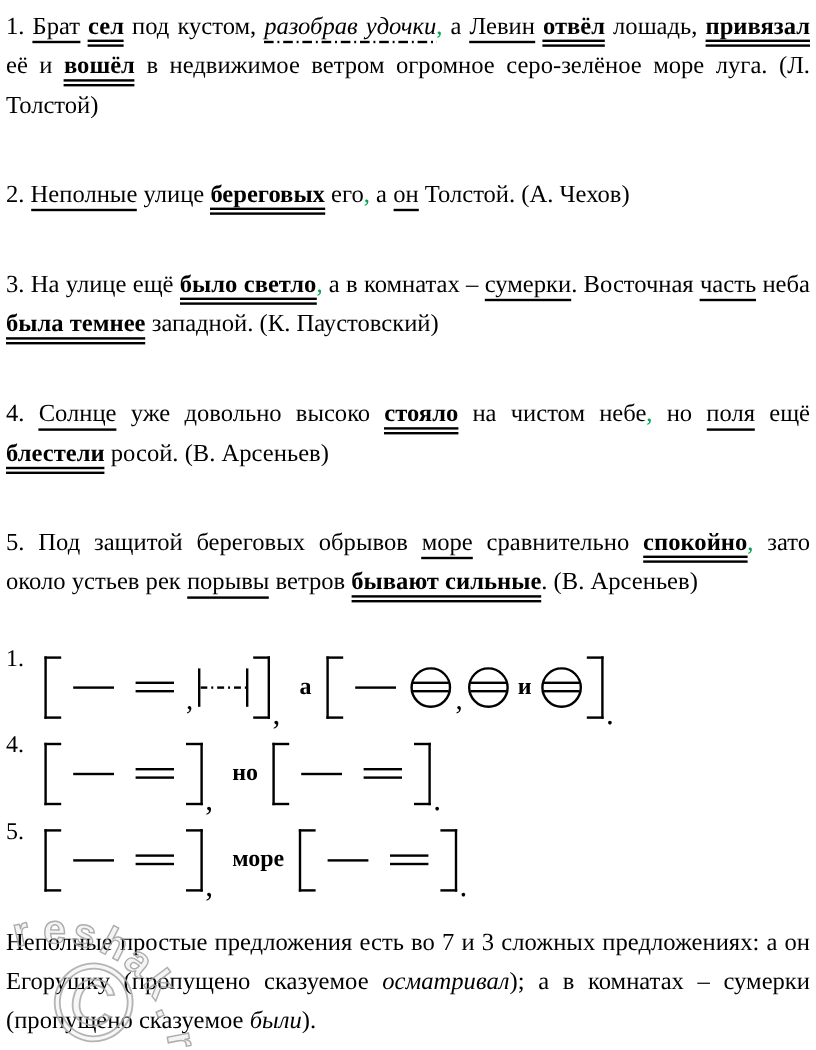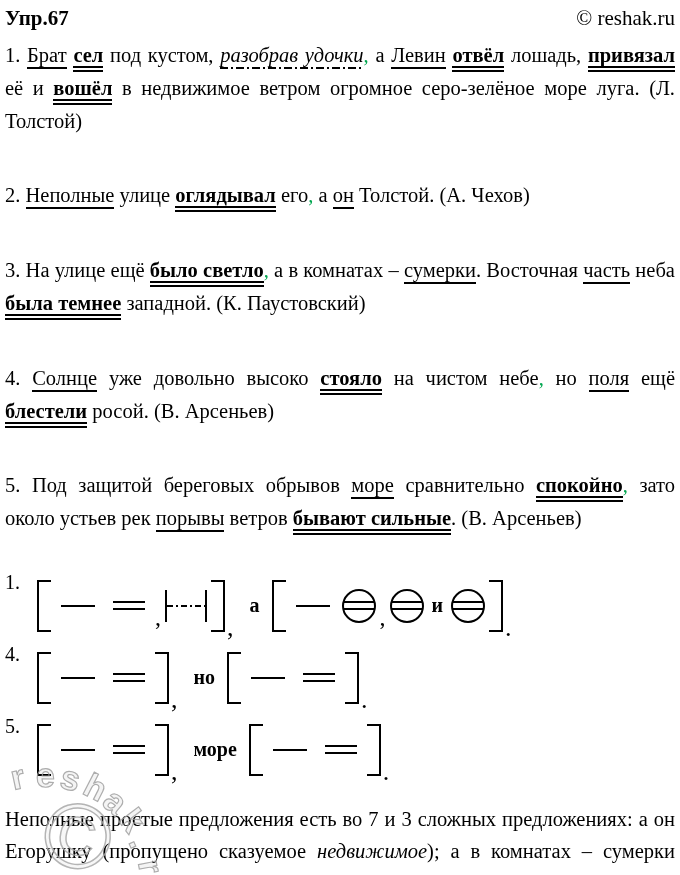--- a/index.html
+++ b/index.html
@@ -79,27 +79,23 @@
   .wm-copy {
     position: absolute; left: 40px; top: 52px; font-family: "Liberation Sans", sans-serif;
     font-size: 92px; line-height: 1; color: rgba(0,0,0,0.04);
     -webkit-text-stroke: 1.5px #a8a8a8; transform: rotate(12deg);
   }
 </style>
 </head>
 <body>
 
 <div class="page">
-  <div class="header">
-    <span class="exercise">Упр.67</span>
-    <span class="copyright">© reshak.ru</span>
-  </div>
 
   <p class="sentence"><span class="seg-plain">1. </span><span class="seg-subject">Брат</span><span class="seg-plain"> </span><span class="seg-predicate">сел</span><span class="seg-plain"> под кустом, </span><span class="seg-adverbial">разобрав удочки</span><span class="seg-green">,</span><span class="seg-plain"> а </span><span class="seg-subject">Левин</span><span class="seg-plain"> </span><span class="seg-predicate">отвёл</span><span class="seg-plain"> лошадь, </span><span class="seg-predicate">привязал</span><span class="seg-plain"> её и </span><span class="seg-predicate">вошёл</span><span class="seg-plain"> в недвижимое ветром огромное серо-зелёное море луга. (Л. Толстой)</span></p>
-  <p class="sentence"><span class="seg-plain">2. </span><span class="seg-subject">Неполные</span><span class="seg-plain"> улице </span><span class="seg-predicate">оглядывал</span><span class="seg-plain"> его</span><span class="seg-green">,</span><span class="seg-plain"> а </span><span class="seg-subject">он</span><span class="seg-plain"> Толстой. (А. Чехов)</span></p>
+  <p class="sentence"><span class="seg-plain">2. </span><span class="seg-subject">Неполные</span><span class="seg-plain"> улице </span><span class="seg-predicate">береговых</span><span class="seg-plain"> его</span><span class="seg-green">,</span><span class="seg-plain"> а </span><span class="seg-subject">он</span><span class="seg-plain"> Толстой. (А. Чехов)</span></p>
   <p class="sentence"><span class="seg-plain">3. На улице ещё </span><span class="seg-predicate">было светло</span><span class="seg-green">,</span><span class="seg-plain"> а в комнатах – </span><span class="seg-subject">сумерки</span><span class="seg-plain">. Восточная </span><span class="seg-subject">часть</span><span class="seg-plain"> неба </span><span class="seg-predicate">была темнее</span><span class="seg-plain"> западной. (К. Паустовский)</span></p>
   <p class="sentence"><span class="seg-plain">4. </span><span class="seg-subject">Солнце</span><span class="seg-plain"> уже довольно высоко </span><span class="seg-predicate">стояло</span><span class="seg-plain"> на чистом небе</span><span class="seg-green">,</span><span class="seg-plain"> но </span><span class="seg-subject">поля</span><span class="seg-plain"> ещё </span><span class="seg-predicate">блестели</span><span class="seg-plain"> росой. (В. Арсеньев)</span></p>
   <p class="sentence"><span class="seg-plain">5. Под защитой береговых обрывов </span><span class="seg-subject">море</span><span class="seg-plain"> сравнительно </span><span class="seg-predicate">спокойно</span><span class="seg-green">,</span><span class="seg-plain"> зато около устьев рек </span><span class="seg-subject">порывы</span><span class="seg-plain"> ветров </span><span class="seg-predicate">бывают сильные</span><span class="seg-plain">. (В. Арсеньев)</span></p>
 
   <div class="schemas">
     <div class="schema-row">
         <span class="schema-number">1.</span>
         <span class="bracket">
           <span class="s-dash"></span>
           <span class="s-equals"></span>
@@ -150,19 +146,19 @@
         <span class="schema-punct">,</span>
         <span class="schema-conj">море</span>
         <span class="bracket">
           <span class="s-dash"></span>
           <span class="s-equals"></span>
         </span>
         <span class="schema-punct">.</span>
       </div>
   </div>
 
-  <p class="footnote"><span class="seg-plain">Неполные простые предложения есть во 7 и 3 сложных предложениях: а он Егорушку (пропущено сказуемое </span><span class="seg-italic">недвижимое</span><span class="seg-plain">); а в комнатах – сумерки (пропущено сказуемое </span><span class="seg-italic">были</span><span class="seg-plain">).</span></p>
+  <p class="footnote"><span class="seg-plain">Неполные простые предложения есть во 7 и 3 сложных предложениях: а он Егорушку (пропущено сказуемое </span><span class="seg-italic">осматривал</span><span class="seg-plain">); а в комнатах – сумерки (пропущено сказуемое </span><span class="seg-italic">были</span><span class="seg-plain">).</span></p>
 </div>
 
 <div class="watermark">
   <span><span class="wm-letter" style="left: 6.71389px; top: 20.4475px; transform: rotate(-12deg);">r</span><span class="wm-letter" style="left: 31.9547px; top: 18.0171px; transform: rotate(1deg);">e</span><span class="wm-letter" style="left: 57.0953px; top: 21.3269px; transform: rotate(14deg);">s</span><span class="wm-letter" style="left: 80.8469px; top: 30.2073px; transform: rotate(27deg);">h</span><span class="wm-letter" style="left: 101.992px; top: 44.203px; transform: rotate(40deg);">a</span><span class="wm-letter" style="left: 119.447px; top: 62.5967px; transform: rotate(53deg);">k</span><span class="wm-letter" style="left: 132.317px; top: 84.4455px; transform: rotate(66deg);">.</span><span class="wm-letter" style="left: 139.942px; top: 108.629px; transform: rotate(79deg);">r</span></span>
   <span class="wm-copy">©</span>
 </div>
 
 </body></html>

